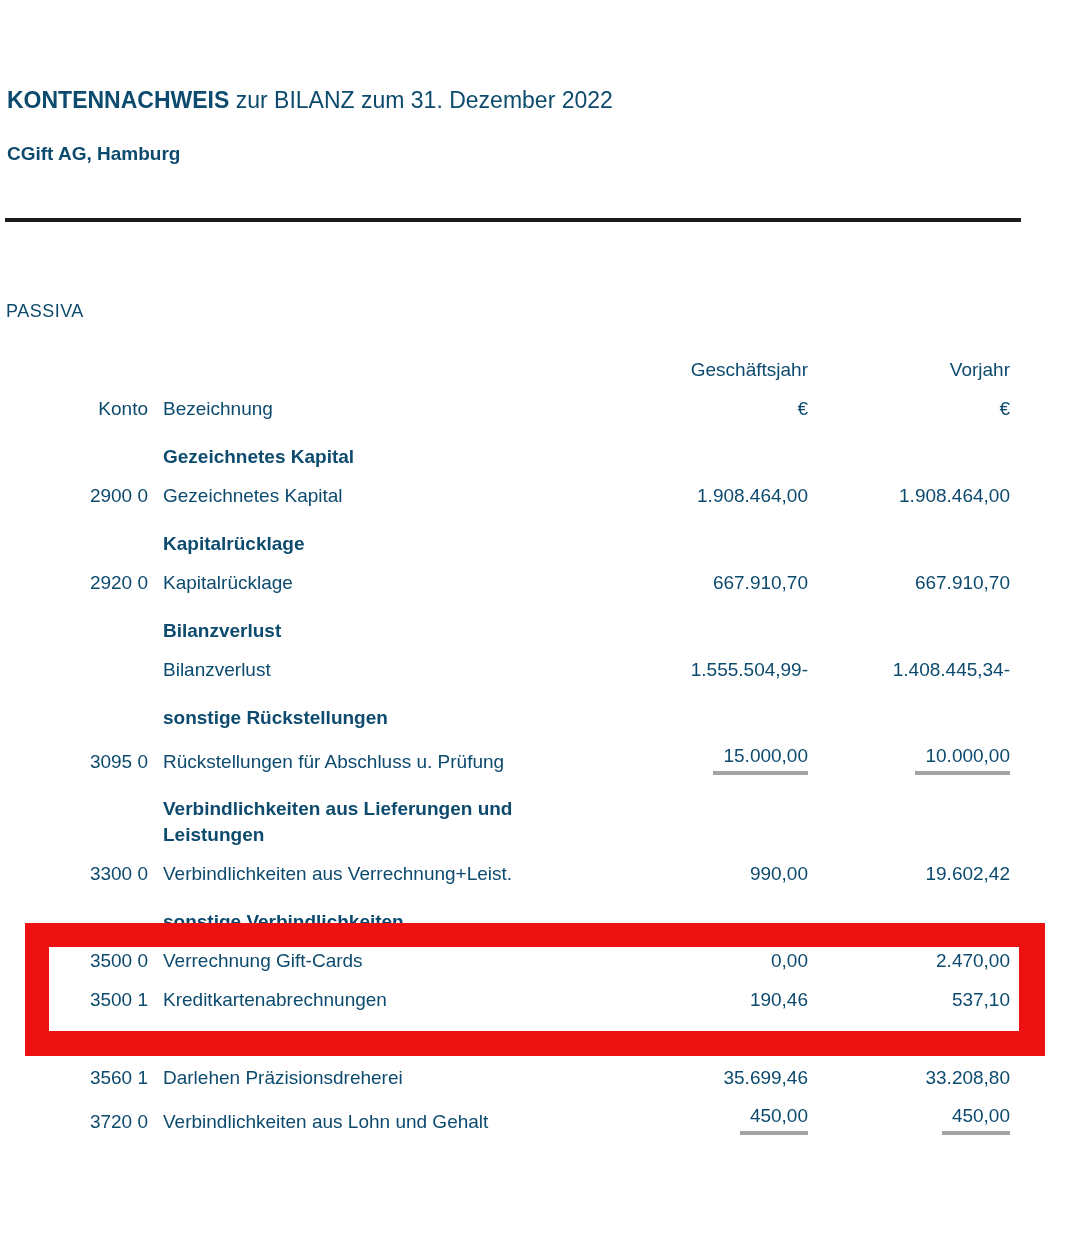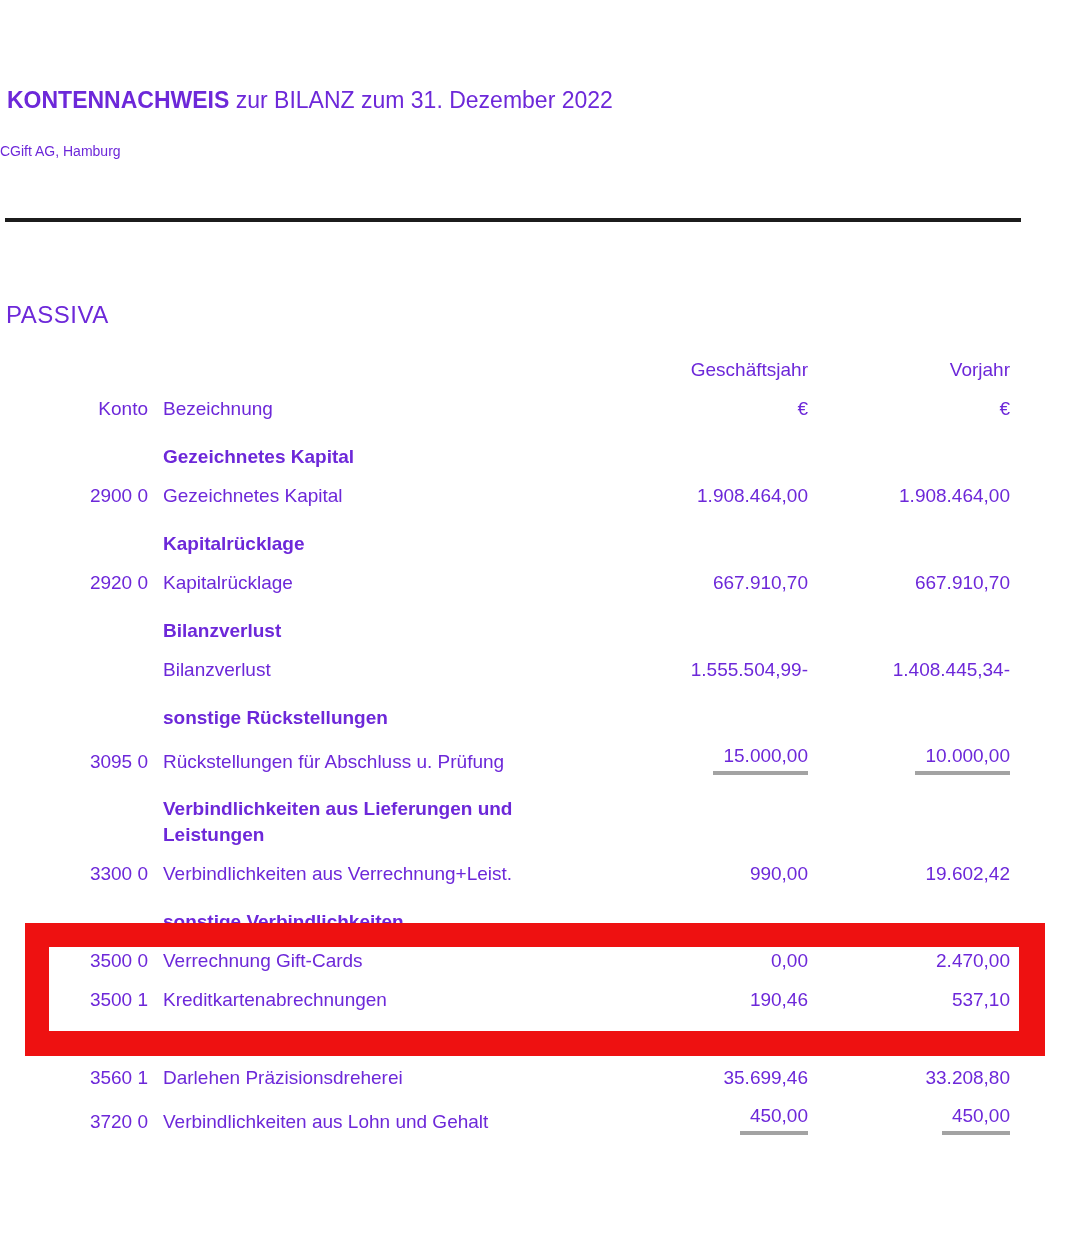--- a/index.html
+++ b/index.html
@@ -7,50 +7,51 @@
     padding: 0;
     background: #ffffff;
   }
   .page {
     position: relative;
     width: 1080px;
     height: 1148px;
     background: #ffffff;
     overflow: hidden;
     font-family: "Liberation Sans", "DejaVu Sans", sans-serif;
-    color: #6d28d9;
+    color: #0c4a6e;
   }
   .doc-title {
     position: absolute;
     left: 7px;
     top: 86px;
     font-size: 23px;
     line-height: 28px;
     white-space: nowrap;
   }
   .doc-title .bold { font-weight: bold; }
   .company-line {
     position: absolute;
-    left: 0;
+    left: 7px;
     top: 143px;
-    font-size: 14px;
+    font-size: 19px;
+    font-weight: bold;
   }
   .top-rule {
     position: absolute;
     left: 5px;
     top: 218px;
     width: 1016px;
     height: 4px;
     background: #1c1c1c;
   }
   .section-title {
     position: absolute;
     left: 6px;
     top: 301px;
-    font-size: 24px;
+    font-size: 18px;
     letter-spacing: 0.5px;
   }
   
   .acct-table {
     position: absolute;
     left: 0;
     top: 348px;
     width: 1010px;
     font-size: 19px;
   }

